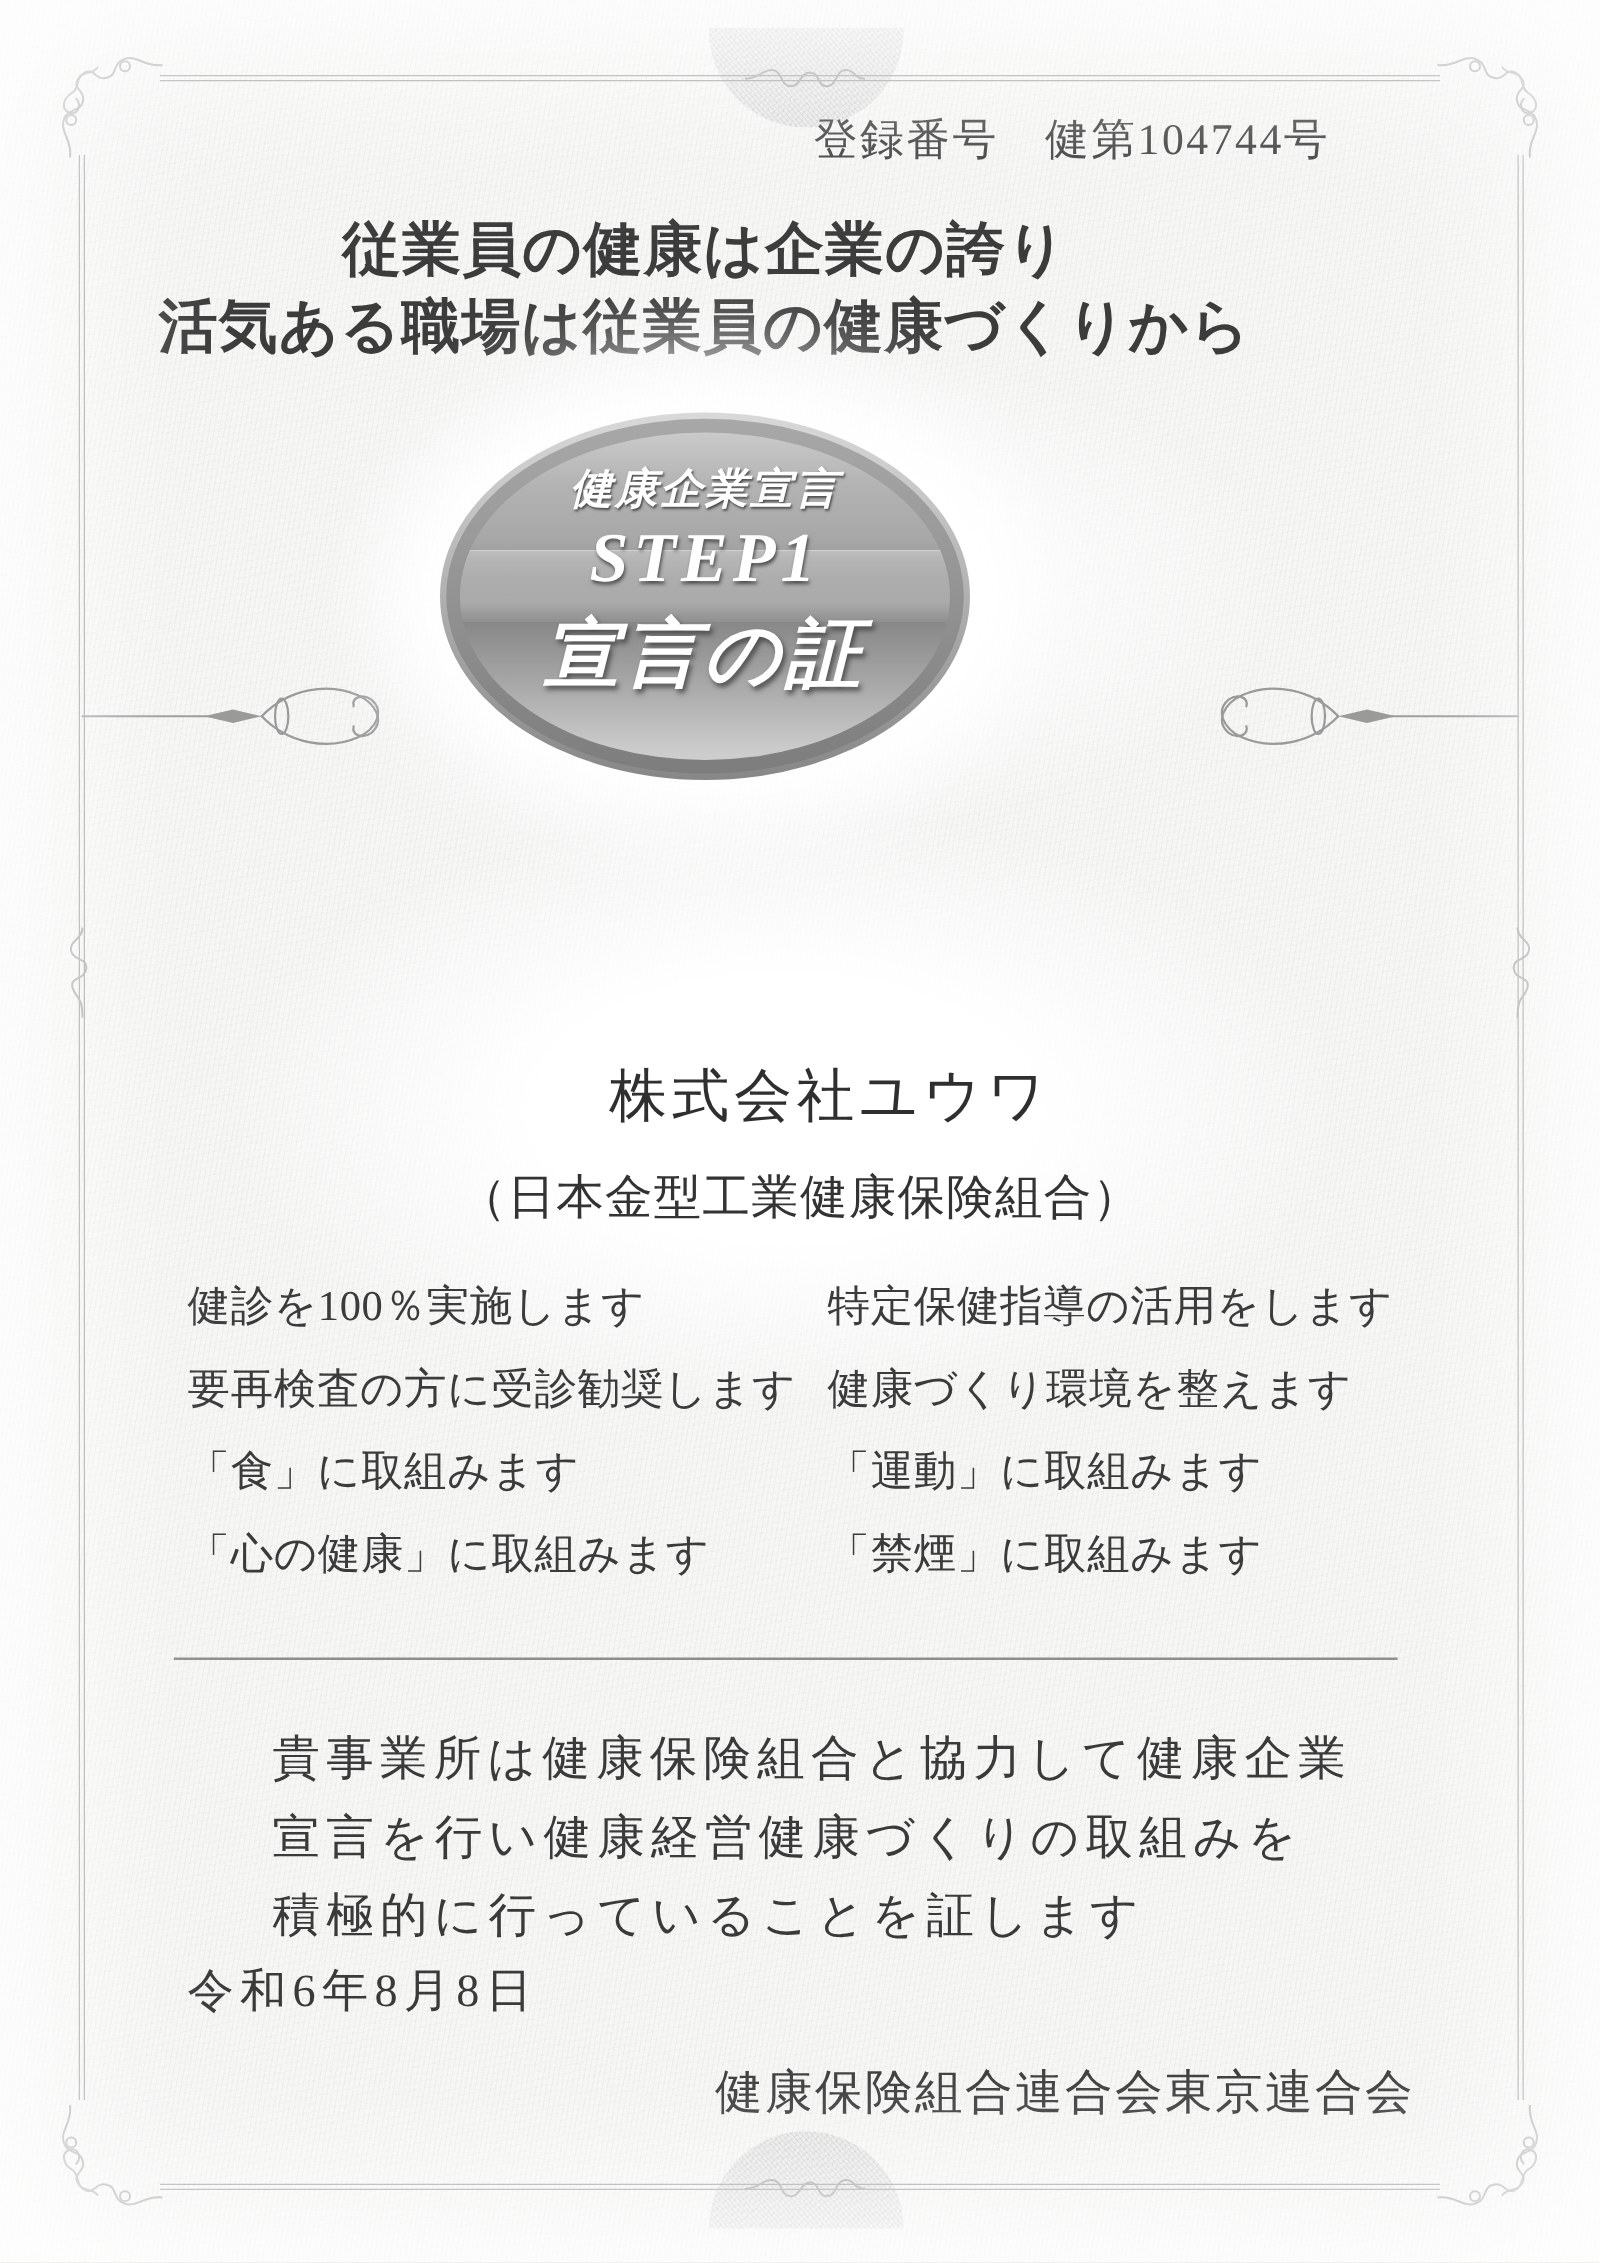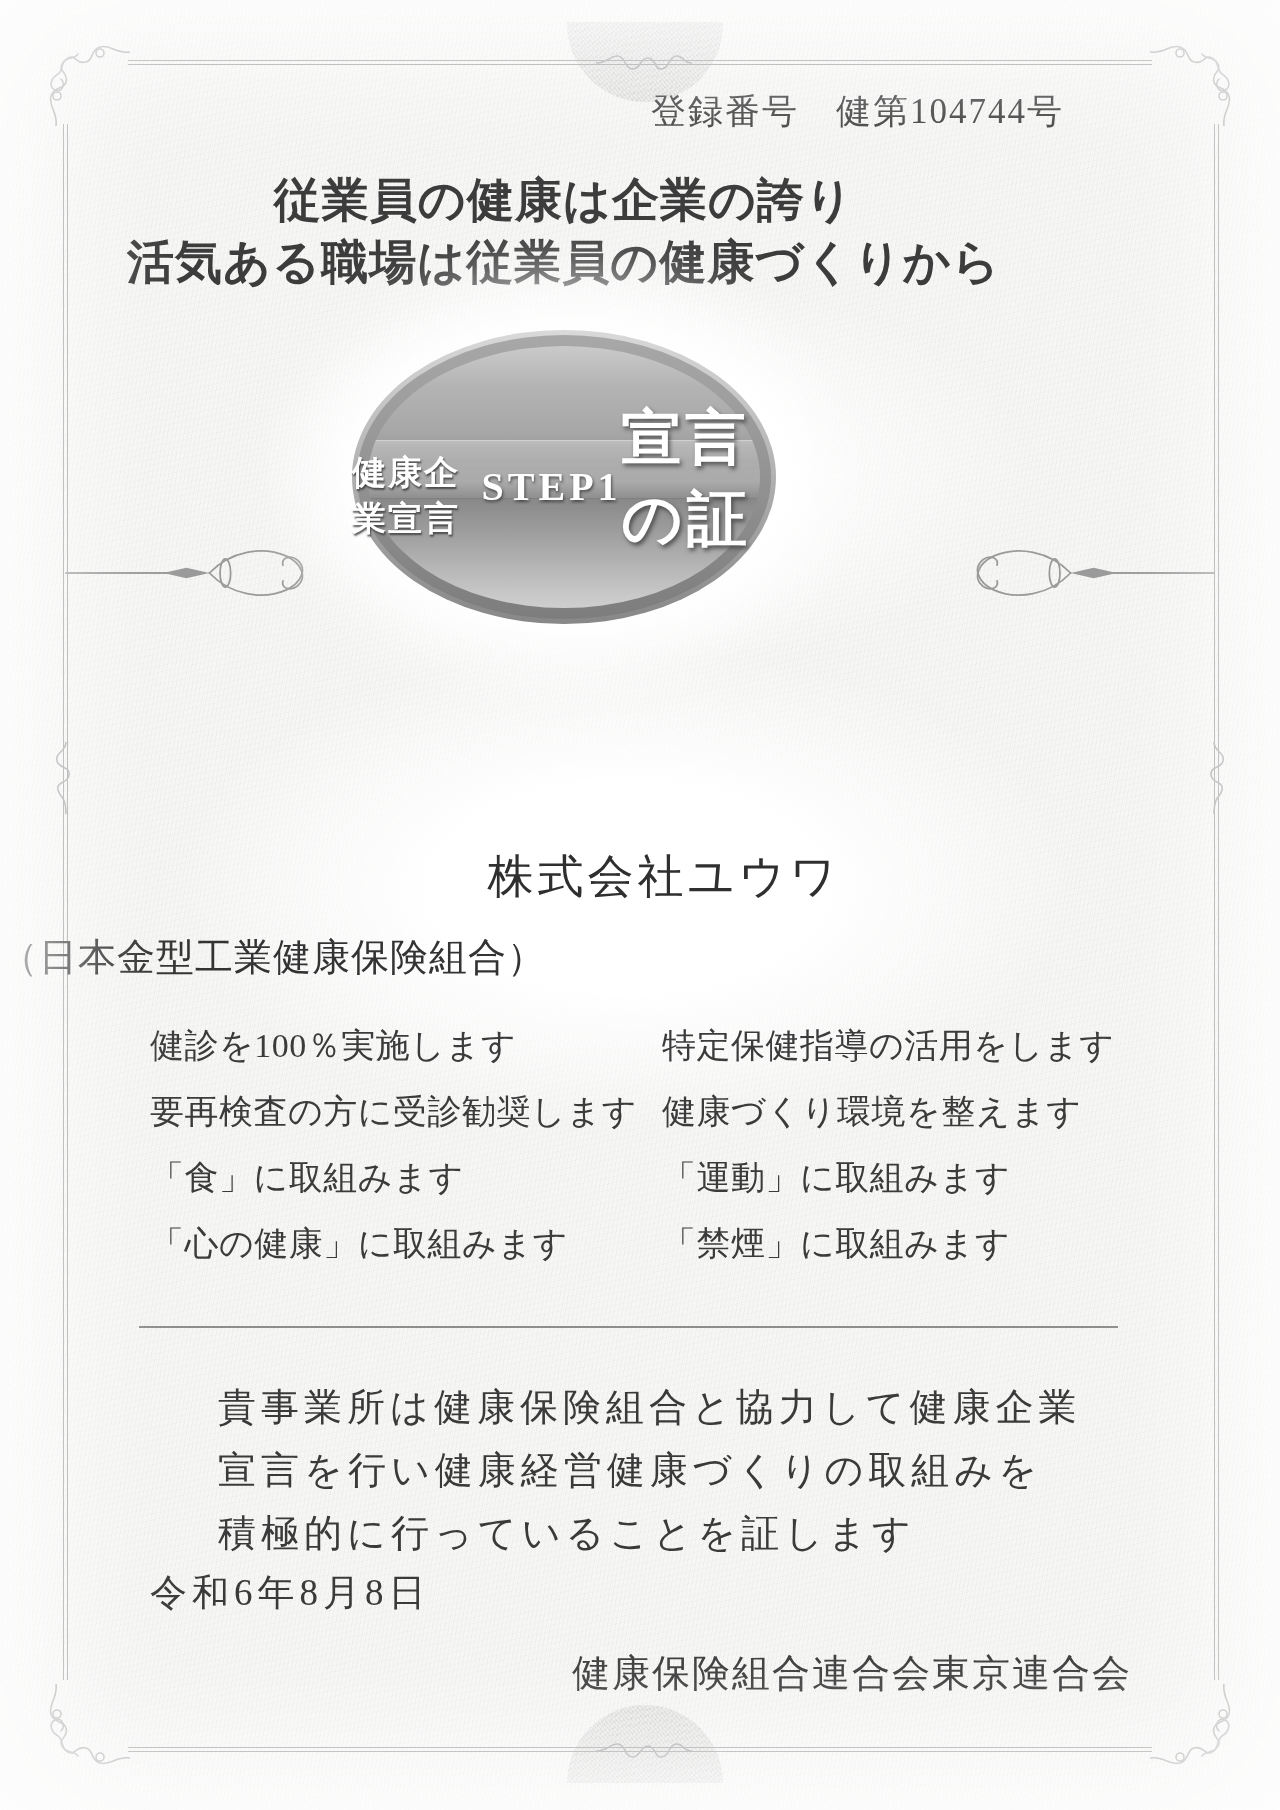--- a/index.html
+++ b/index.html
@@ -51,35 +51,35 @@
            background:linear-gradient(180deg,#d9d9d9,#878787);
            box-shadow:0 0 70px 45px rgba(255,255,255,0.95); }
   .medal-ring { position:absolute; inset:5px;  border-radius:50%; background:linear-gradient(180deg,#a8a8a8,#7d7d7d); }
   .medal-face { position:absolute; inset:16px; border-radius:50%; overflow:hidden;
            background:linear-gradient(180deg,#cacaca 0%,#b3b3b3 16%,#a7a7a7 33%,#9e9e9e 38%,#acacac 52%,#979797 58%,#a6a6a6 74%,#c3c3c3 100%); }
   .band-step  { position:absolute; left:0; right:0; top:36%; height:22%;
            background:linear-gradient(180deg,rgba(255,255,255,0.30) 0%,rgba(255,255,255,0.10) 35%,rgba(0,0,0,0.06) 100%);
            border-top:1px solid rgba(255,255,255,0.55); }
   .band-low   { position:absolute; left:0; right:0; top:58%; bottom:0;
            background:linear-gradient(180deg,rgba(0,0,0,0.10),rgba(255,255,255,0.18) 92%); }
-  .medal-text { position:absolute; inset:0; z-index:2; display:flex; flex-direction:row; align-items:center; color:#fff; }
+  .medal-text { position:absolute; inset:0; z-index:2; display:flex; flex-direction:column; align-items:center; color:#fff;font-style:italic; }
   .medal-label { margin-top:38px; font-family:"Liberation Sans","DejaVu Sans",sans-serif; font-weight:700;
            font-size:34px; letter-spacing:2px; text-shadow:1px 2px 2px rgba(55,55,55,0.85); }
-  .medal-step  { margin-top:18px; font-weight:700; font-size:40px; letter-spacing:4px;
+  .medal-step  { margin-top:1px; font-weight:700; font-size:56px; letter-spacing:4px;
            text-shadow:1px 2px 3px rgba(55,55,55,0.8); }
   .medal-title { margin-top:4px; font-weight:700; font-size:60px; letter-spacing:4px;
            text-shadow:2px 3px 4px rgba(55,55,55,0.75); }
   .flourish { position:absolute; z-index:4; }
   .flourish path, .flourish line, .flourish ellipse { fill:none; stroke:#9a9a9a; stroke-width:2; stroke-linecap:round; }
   .flourish polygon { fill:#9a9a9a; stroke:none; }
   .f-left  { left:52px;  top:542px; }
   .f-right { left:938px; top:542px; transform:scaleX(-1); }
   .company { position:absolute; z-index:5; left:0; width:1280px; top:846px; text-align:center;
              font-size:46px; letter-spacing:4px; color:#2f2f2f;margin-left:24px; }
-  .assoc   { position:absolute; z-index:5; left:0; width:1280px; top:932px; 
+  .assoc   { position:absolute; z-index:5; left:0; width:1280px; top:932px; text-align:center;
              font-size:38px; letter-spacing:1px; color:#333; }
   .pledges { position:absolute; z-index:5; left:150px; top:1026px; display:grid;
              grid-template-columns:512px auto; row-gap:26px; font-size:34px; line-height:40px;
              letter-spacing:0.5px; color:#3b3b3b;font-family:Liberation Serif, serif; }
   .divider { position:absolute; z-index:5; left:139px; top:1326px; width:979px; height:2px; background:#8e8e8e; }
   .statement { position:absolute; z-index:5; left:218px; top:1376px; font-size:38px; line-height:63px;
              letter-spacing:5px; color:#3a3a3a; }
   .date   { position:absolute; z-index:5; left:150px; top:1568px; font-size:37px; letter-spacing:5px; }
   .issuer { position:absolute; z-index:5; right:148px; top:1648px; font-size:38px; letter-spacing:2px; }
 </style>

